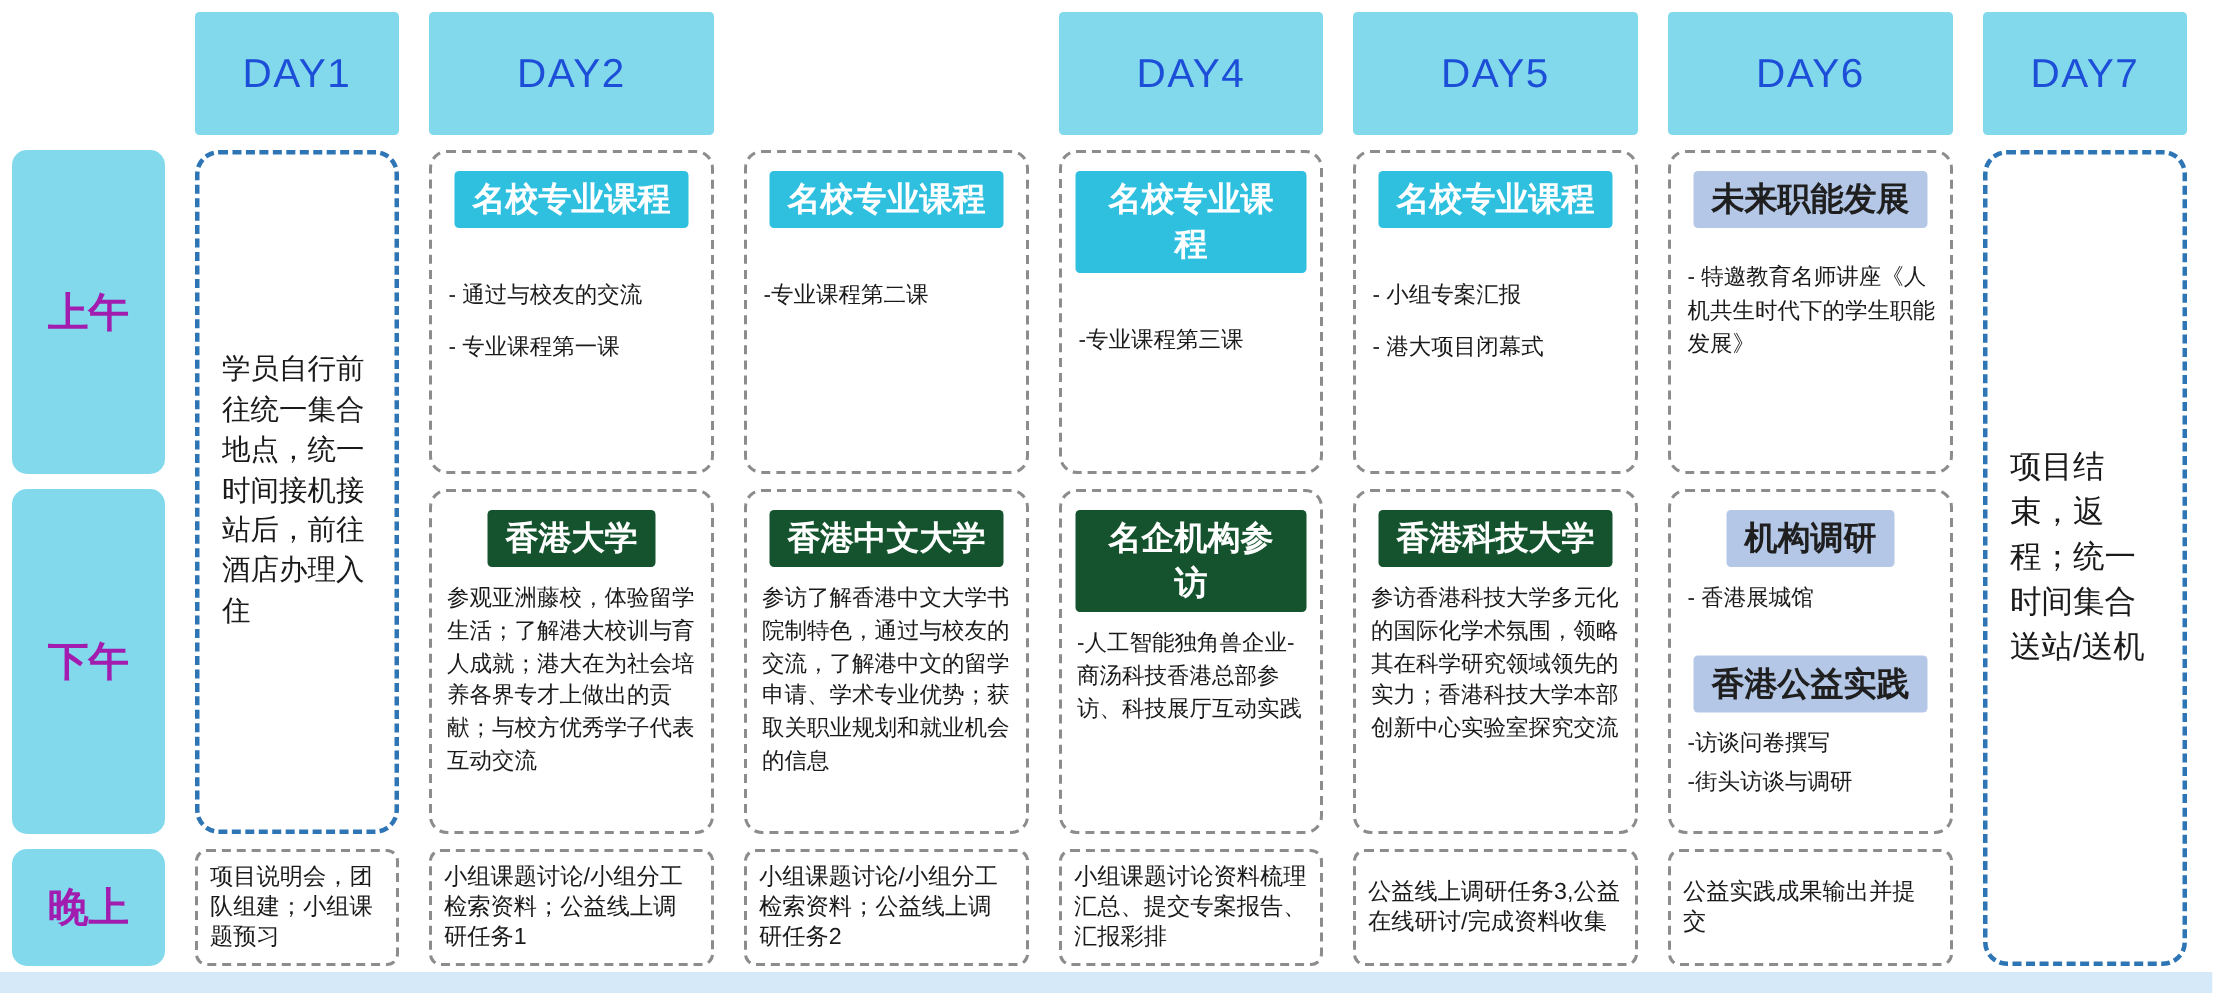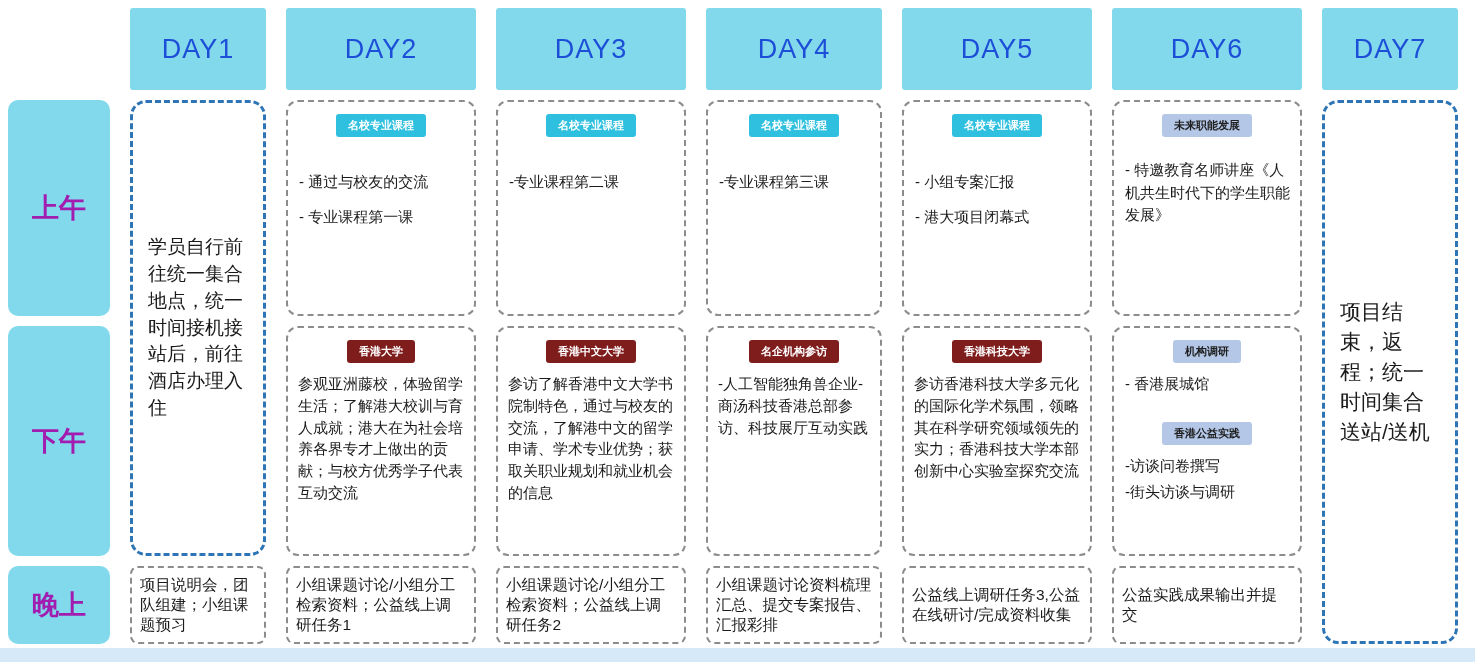--- a/index.html
+++ b/index.html
@@ -35,24 +35,24 @@
   .cell.blue {
     border:3px dashed #2e75b6; border-radius:16px;
   }
   .cell.center {
     display:flex; flex-direction:column; align-items:center; justify-content:center;
     font-size:19px; line-height:1.42; padding:10px 15px;
   }
   .badge {
     display:block; width:max-content; max-width:100%;
     margin:2px auto 0 auto; padding:4px 12px;
-    font-weight:bold; font-size:11px; border-radius:3px; text-align:center;
+    font-weight:bold; font-size:22px; border-radius:3px; text-align:center;
   }
   .badge.cyan { background:#2fc0e0; color:#ffffff; }
-  .badge.peri { background:#7f1d1d; color:#ffffff; }
+  .badge.peri { background:#14532d; color:#ffffff; }
   .badge.light { background:#b4c7e7; color:#1f1f1f; }
   .cell-morning .badge { margin-bottom:34px; }
   .cell-afternoon .badge { margin-bottom:10px; }
   .cell-afternoon .badge.mid { margin-top:26px; }
   .line { line-height:1.5; margin:0 0 12px 2px; }
   .para { line-height:1.45; margin:0 1px; }
   .cell-evening {
     border-radius:8px; padding:6px 8px;
     font-size:15.5px; line-height:1.28;
     display:flex; align-items:center;
@@ -63,21 +63,20 @@
   }
 </style>
 </head>
 <body>
 
 <div class="board">
 
   <div style="grid-column:1;grid-row:1"></div>
   <div class="day-header" style="grid-column:2;grid-row:1">DAY1</div>
   <div class="day-header" style="grid-column:3;grid-row:1">DAY2</div>
-  <div class="day-header" style="grid-column:4;grid-row:1">DAY3</div>
   <div class="day-header" style="grid-column:5;grid-row:1">DAY4</div>
   <div class="day-header" style="grid-column:6;grid-row:1">DAY5</div>
   <div class="day-header" style="grid-column:7;grid-row:1">DAY6</div>
   <div class="day-header" style="grid-column:8;grid-row:1">DAY7</div>
 
   <div class="row-label" style="grid-column:1;grid-row:2">上午</div>
   <div class="row-label" style="grid-column:1;grid-row:3">下午</div>
   <div class="row-label" style="grid-column:1;grid-row:4">晚上</div>
 
   <div class="cell blue center" style="grid-column:2;grid-row:2/4">

